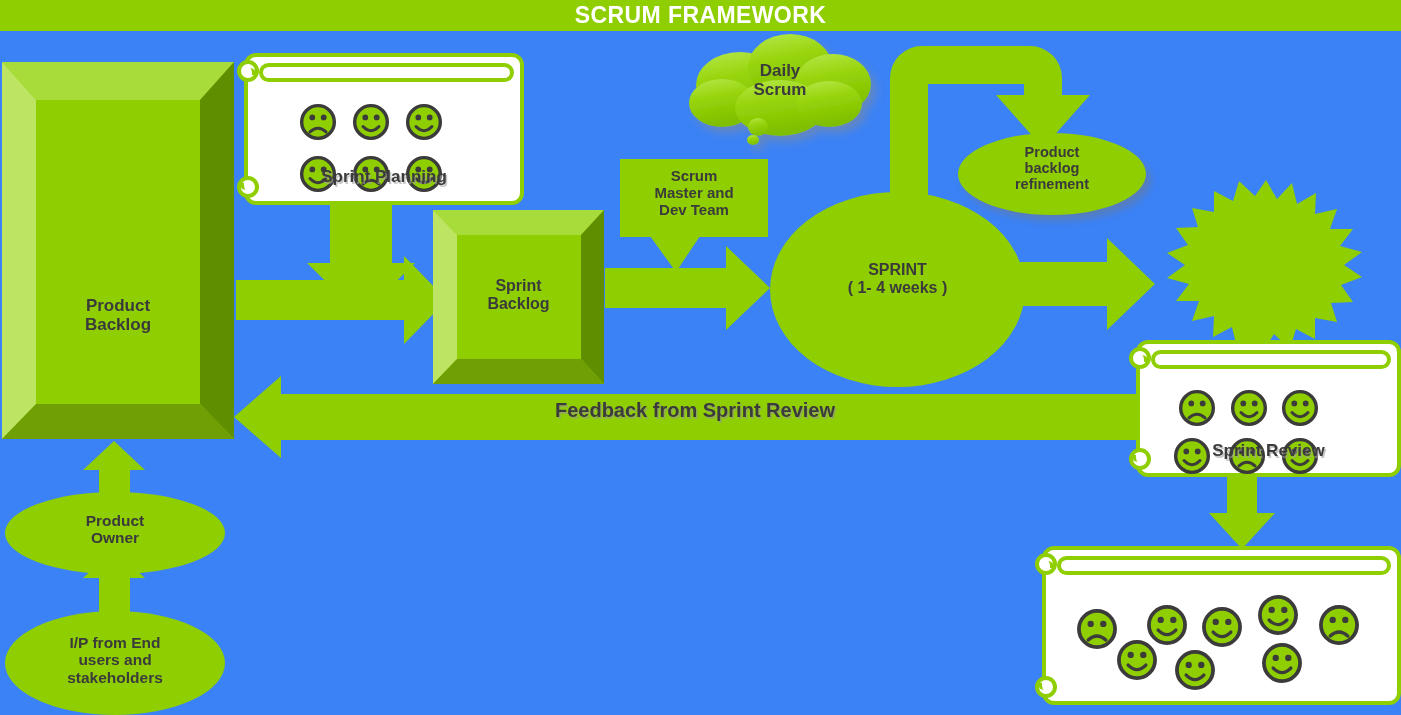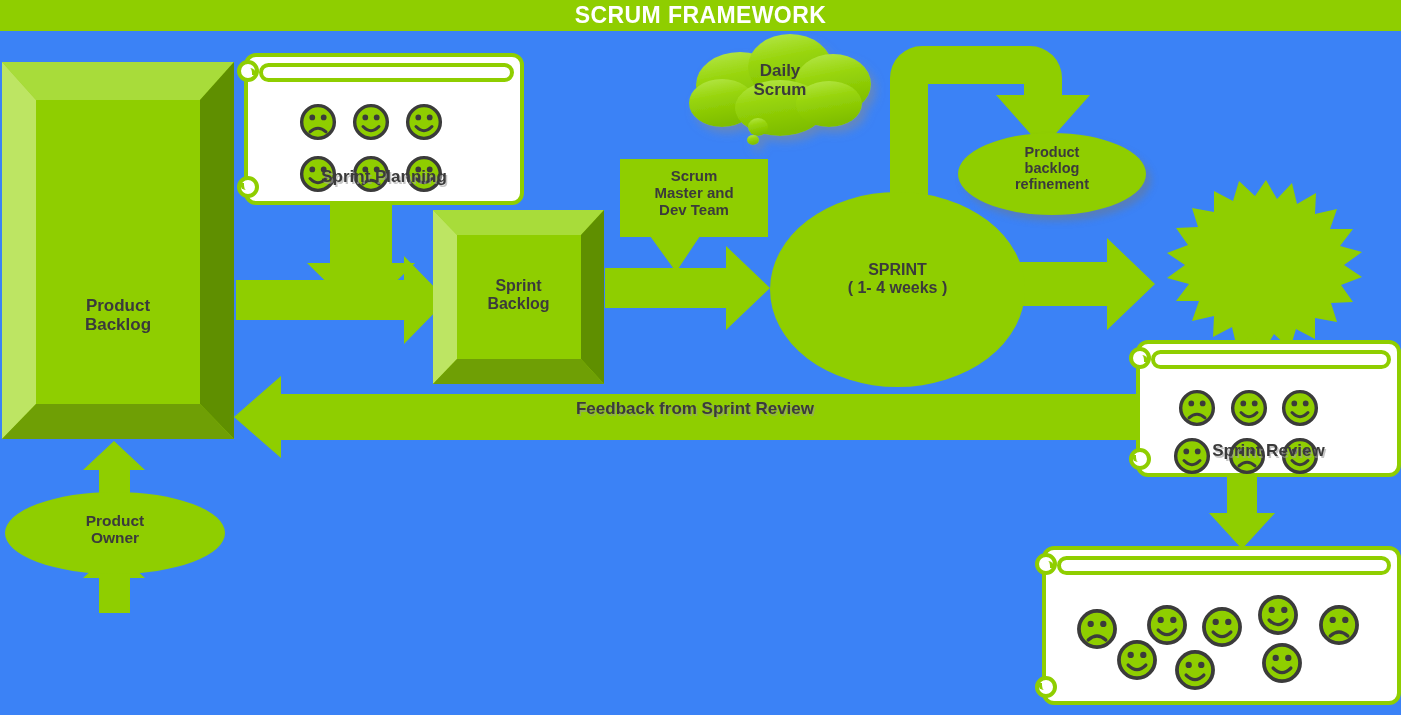--- a/index.html
+++ b/index.html
@@ -262,22 +262,27 @@
 backlog
 refinement</div>
   </div>
 
 
   <div class="ellipse" style="left:5px; top:492px; width:220px; height:82px;">
     <div class="lbl" style="left:0; top:20px; width:220px; font-size:15.5px;">Product
 Owner</div>
   </div>
 
-
-  <div class="lbl shadowed" style="left:430px; top:399px; width:530px; font-size:17px;">Feedback from Sprint Review</div>
+  <div class="ellipse" style="left:5px; top:611px; width:220px; height:104px;">
+    <div class="lbl" style="left:0; top:23px; width:220px; font-size:15.5px;">I/P from End
+users and
+stakeholders</div>
+  </div>
+
+  <div class="lbl shadowed" style="left:430px; top:399px; width:530px; font-size:20px;">Feedback from Sprint Review</div>
 
   <div class="board" style="left:244px; top:45px; width:280px; height:152px;margin-top:8px;">
     <div class="board-bar"></div>
     <div class="curl" style="left:-11px; top:3px;"></div>
     <div class="curl" style="left:-11px; bottom:3px; transform:rotate(180deg);"></div>
     <div class="face-grid" id="sp-faces" style="position:absolute; left:0; top:26px; width:236px; height:100px;">
         <div class="face-ico" style="left: 51px; top: 20px;"><svg width="38" height="38" viewBox="0 0 100 100">
             <circle cx="50" cy="50" r="43" fill="#8fce00" stroke="#3b3b3b" stroke-width="9"></circle>
             <circle cx="35" cy="38" r="7.5" fill="#3b3b3b"></circle>
             <circle cx="65" cy="38" r="7.5" fill="#3b3b3b"></circle>

